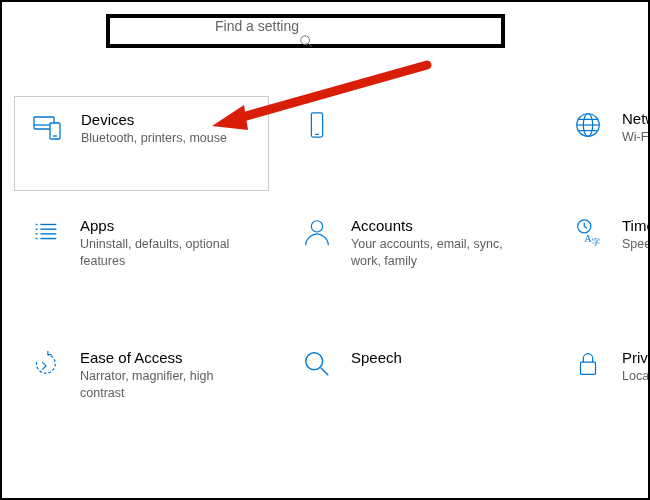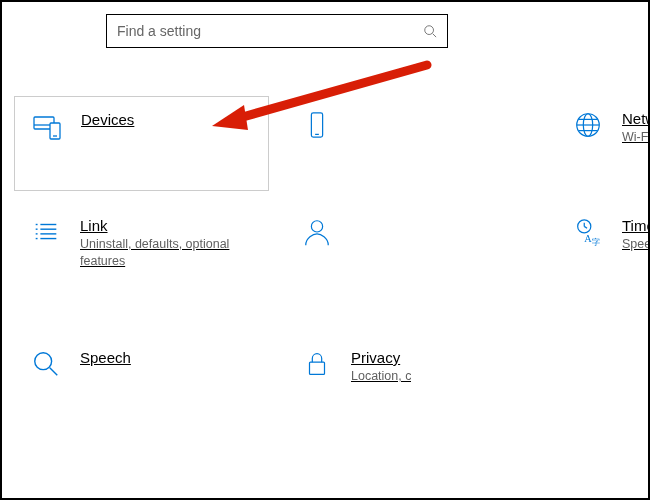--- a/index.html
+++ b/index.html
@@ -7,25 +7,26 @@
   body {
     font-family: "Segoe UI", Arial, sans-serif;
     background: #fff;
     border: 2px solid #000;
     position: relative;
   }
   .search-wrap {
     position: absolute;
     top: 12px;
     left: 104px;
-    width: 342px;
+    width: 399px;
     height: 34px;
-    border: 1px solid #000000;
+    border: 4px solid #000000;
     display: flex;
     align-items: center;
+    flex-direction: column;
   }
   .search-input {
     flex: 1;
     border: none;
     outline: none;
     font-size: 14px;
     font-family: inherit;
     padding: 0 10px;
     color: #333;
   }
@@ -41,21 +42,20 @@
   .grid {
     position: absolute;
     top: 94px;
     left: 12px;
     right: 0;
     display: grid;
     grid-template-columns: 255px 255px 255px;
     grid-template-rows: 95px 120px 120px;
     row-gap: 12px;
     column-gap: 16px;
-    text-decoration: underline;
   }
   .tile {
     display: flex;
     align-items: flex-start;
     padding: 14px 12px 10px 14px;
     cursor: pointer;
   }
   .tile.selected {
     border: 1px solid #cccccc;
   }
@@ -117,20 +117,21 @@
         <line x1="3" y1="14" x2="23" y2="14"></line>
         <line x1="7" y1="11" x2="7" y2="11" stroke-width="2"></line>
         <line x1="10" y1="11" x2="10" y2="11" stroke-width="2"></line>
         <line x1="13" y1="11" x2="13" y2="11" stroke-width="2"></line>
         <rect x="19" y="12" width="10" height="16" rx="1" fill="#fff"></rect>
         <line x1="22" y1="25" x2="26" y2="25"></line>
       </svg>
     </span>
     <div class="txt">
       <div class="title">Devices</div>
+      <div class="desc">Bluetooth, printers, mouse</div>
     </div>
   </div>
 
   <div class="tile">
     <span class="icon">
       <svg width="30" height="30" viewBox="0 0 32 32" fill="none" stroke="#0078d7" stroke-width="1.3">
         <rect x="10" y="3" width="12" height="26" rx="2"></rect>
         <line x1="14" y1="26" x2="18" y2="26"></line>
       </svg>
     </span>
@@ -159,50 +160,67 @@
           <line x1="10" y1="8" x2="27" y2="8"></line>
         <line x1="5" y1="13" x2="7" y2="13"></line>
           <line x1="10" y1="13" x2="27" y2="13"></line>
         <line x1="5" y1="18" x2="7" y2="18"></line>
           <line x1="10" y1="18" x2="27" y2="18"></line>
         <line x1="5" y1="23" x2="7" y2="23"></line>
           <line x1="10" y1="23" x2="27" y2="23"></line>
       </svg>
     </span>
     <div class="txt">
-      <div class="title">Link</div>
+      <div class="title">Apps</div>
       <div class="desc">Uninstall, defaults, optional features</div>
     </div>
   </div>
 
   <div class="tile">
     <span class="icon">
       <svg width="30" height="30" viewBox="0 0 32 32" fill="none" stroke="#0078d7" stroke-width="1.3">
         <circle cx="16" cy="10" r="6"></circle>
         <path d="M4 30 C4 22 12 18 16 18 C20 18 28 22 28 30"></path>
       </svg>
     </span>
+    <div class="txt">
+      <div class="title">Accounts</div>
+      <div class="desc">Your accounts, email, sync, work, family</div>
+    </div>
   </div>
 
   <div class="tile cut">
     <span class="icon">
       <svg width="30" height="30" viewBox="0 0 32 32" fill="none" stroke="#0078d7" stroke-width="1.3">
         <circle cx="12" cy="10" r="7"></circle>
         <line x1="12" y1="6" x2="12" y2="10"></line>
           <line x1="12" y1="10" x2="15" y2="12"></line>
         <text x="12" y="27" font-size="11" fill="#0078d7" stroke="none" font-family="Segoe UI">A</text>
         <text x="20" y="30" font-size="9" fill="#0078d7" stroke="none" font-family="Segoe UI">字</text>
       </svg>
     </span>
     <div class="txt">
       <div class="title">Time &amp; Language</div>
       <div class="desc">Speech, region, date</div>
     </div>
   </div>
 
+  <div class="tile">
+    <span class="icon">
+      <svg width="30" height="30" viewBox="0 0 32 32" fill="none" stroke="#0078d7" stroke-width="1.3">
+        <path d="M6 14 A10 10 0 1 0 18 6" stroke-dasharray="3 2"></path>
+        <polyline points="18 2 18 6 22 6"></polyline>
+        <polyline points="12 14 16 18 12 22"></polyline>
+      </svg>
+    </span>
+    <div class="txt">
+      <div class="title">Ease of Access</div>
+      <div class="desc">Narrator, magnifier, high contrast</div>
+    </div>
+  </div>
 
   <div class="tile">
     <span class="icon">
       <svg width="30" height="30" viewBox="0 0 32 32" fill="none" stroke="#0078d7" stroke-width="1.5">
         <circle cx="13" cy="13" r="9"></circle>
         <line x1="20" y1="20" x2="28" y2="28"></line>
       </svg>
     </span>
     <div class="txt">
       <div class="title">Speech</div>

